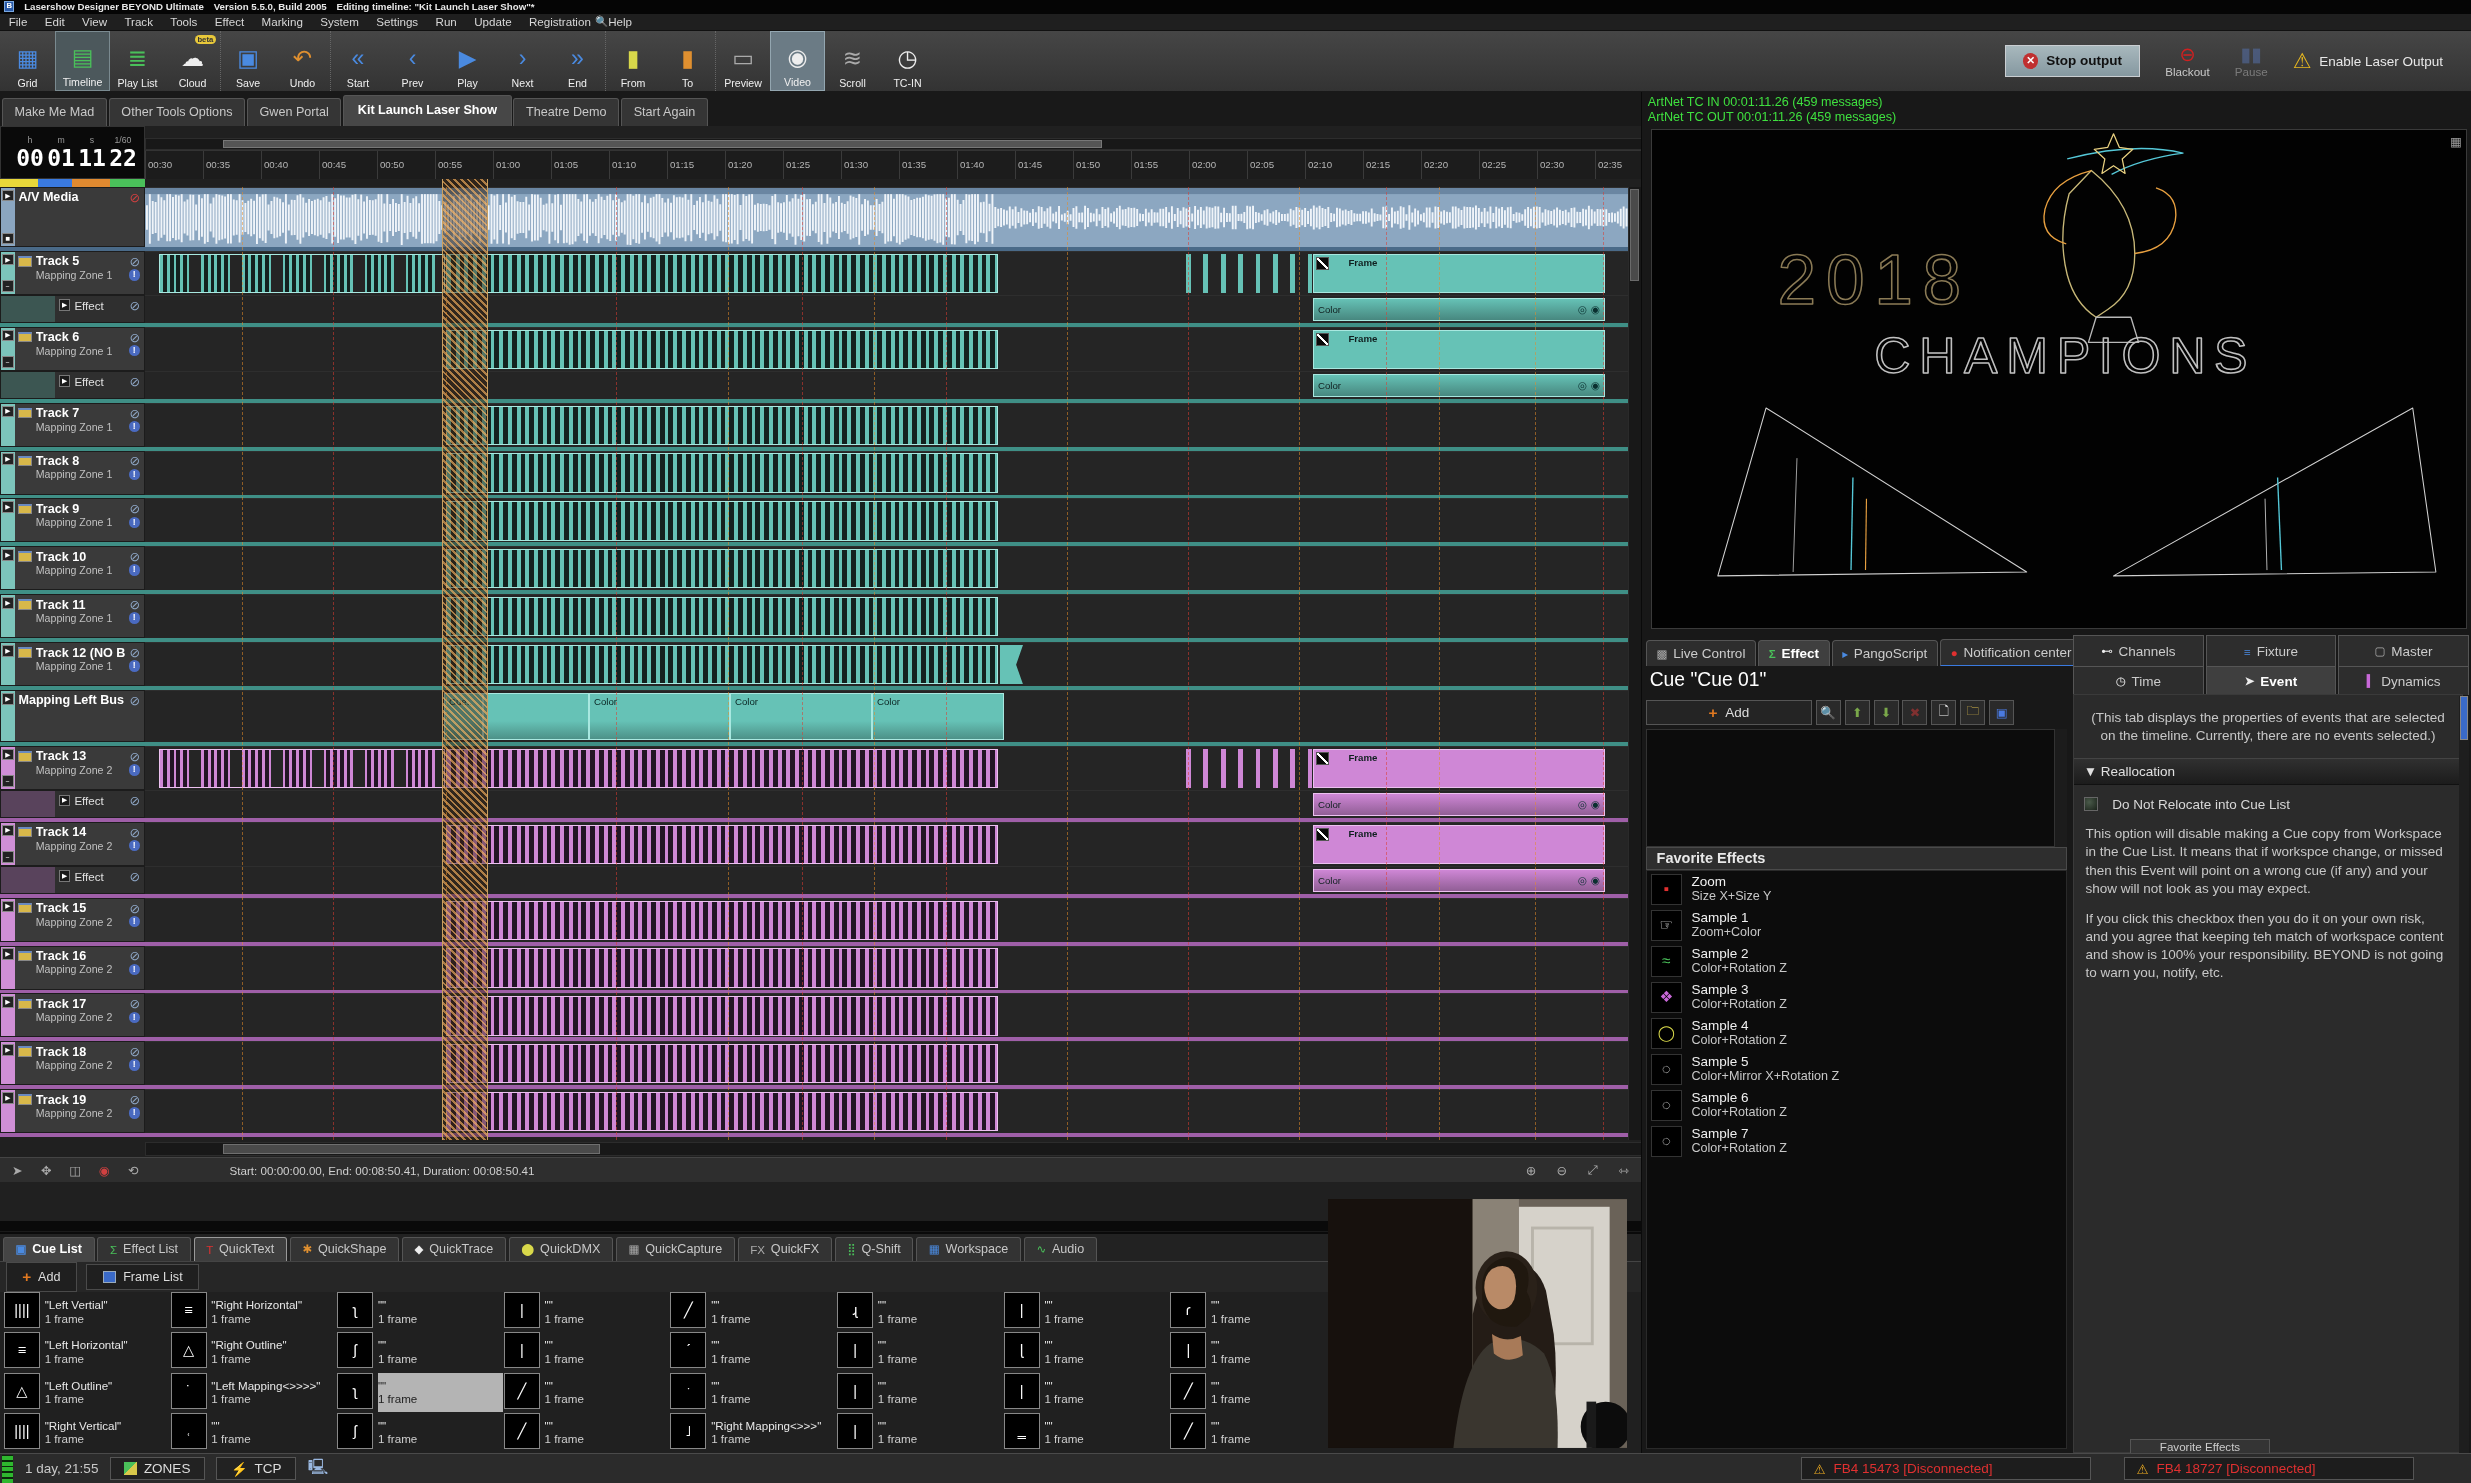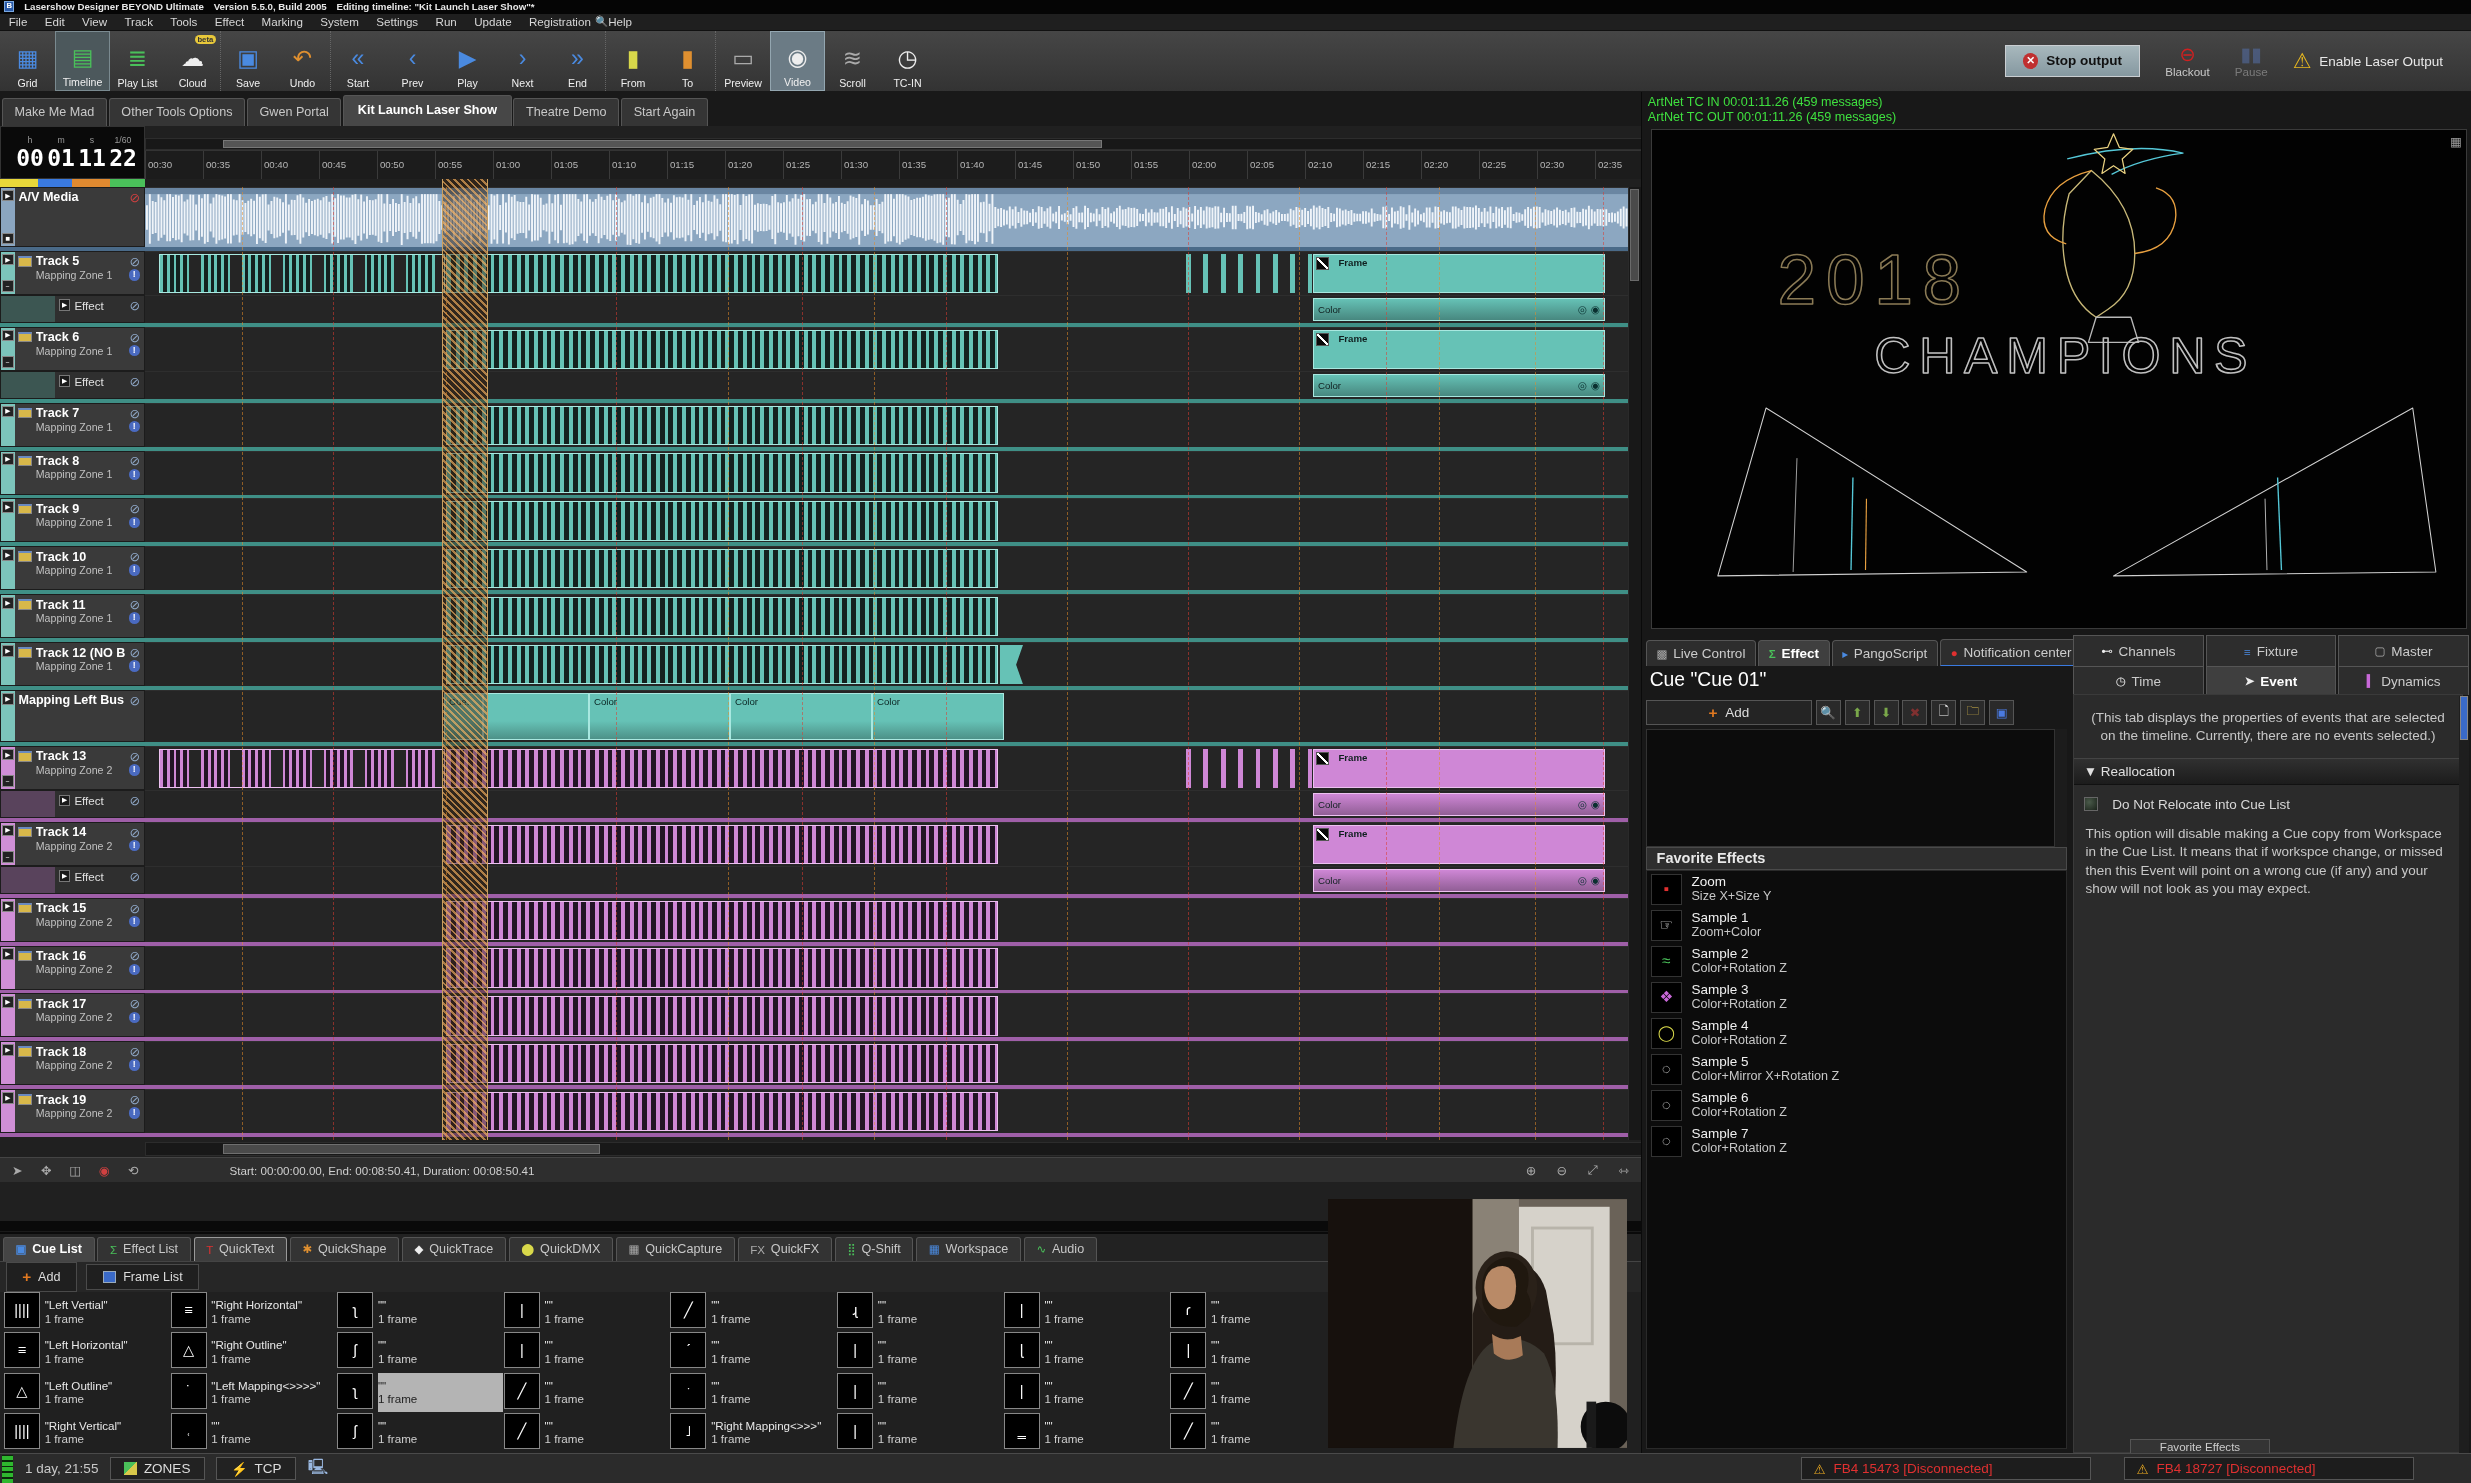--- a/index.html
+++ b/index.html
@@ -115,21 +115,21 @@
                repeating-linear-gradient(90deg,var(--c1) 0 2.9px,var(--cd) 2.9px 6.8px);
     border:1px solid var(--c2); }
   .has-left .c-left { display:block; }
   .c-stripes { left:301px; width:552px;
     background:repeating-linear-gradient(90deg,var(--c1) 0 3.9px,var(--cd) 3.9px 8.7px); border:1px solid var(--c2); }
   .has-stripes .c-stripes { display:block; }
   .c-sparse { left:1041px; width:126px;
     background:repeating-linear-gradient(90deg,var(--c1) 0 4.8px,transparent 4.8px 17.4px); }
   .has-sparse .c-sparse { display:block; }
   .c-frame { left:1168px; width:292px; background:var(--c1); border:1px solid var(--c2);
-    display:none; align-items:flex-start; gap:9px; padding:1.9px; }
+    display:none; align-items:flex-start; gap:19px; padding:1.9px; }
   .has-frame .c-frame { display:flex; }
   .fthumb { width:13.5px; height:13.5px; background:#0a0a0a; border:1px solid #555; flex:none;
     background-image:linear-gradient(45deg,transparent 45%,#fff 45% 55%,transparent 55%); }
   .flab { font-size:9.7px; color:#102020; font-weight:bold; }
   .c-color { left:1168px; width:292px; background:linear-gradient(var(--c1),color-mix(in srgb,var(--c1) 70%,#000));
     border:1px solid var(--c2); display:none; align-items:center; gap:3.9px; padding:0 3.9px; }
   .has-color .c-color { display:flex; }
   .c-color .flab { flex:1; font-weight:normal; }
   .cbtn { font-size:10.6px; color:#0a3030; }
   .c-flag { left:855px; width:23px; background:var(--c1); clip-path:polygon(0 0,100% 0,70% 50%,100% 100%,0 100%); }
@@ -1677,20 +1677,21 @@
     </div>
 
   <div id="eventpanel">
     <div id="ev-info">(This tab displays the properties of events that are selected on the timeline. Currently, there are no events selected.)</div>
     <div id="ev-section">▼ <span>Reallocation</span></div>
     <div id="ev-check">
       <span class="cb"></span>
       <span>Do Not Relocate into Cue List</span>
     </div>
     <div class="ev-para">This option will disable making a Cue copy from Workspace in the Cue List. It means that if workspce change, or missed then this Event will point on a wrong cue (if any) and your show will not look as you may expect.</div>
+    <div class="ev-para">If you click this checkbox then you do it on your own risk, and you agree that keeping teh match of workspace content and show is 100% your responsibility. BEYOND is not going to warn you, notify, etc.</div>
   </div>
   <div id="ev-scroll">
       <div class="thumb"></div>
     </div>
   <div id="fav-btn">Favorite Effects</div>
 </div>
 
 <div id="statusbar">
   <div id="meter"></div>
   <span id="uptime">1 day, 21:55</span>

